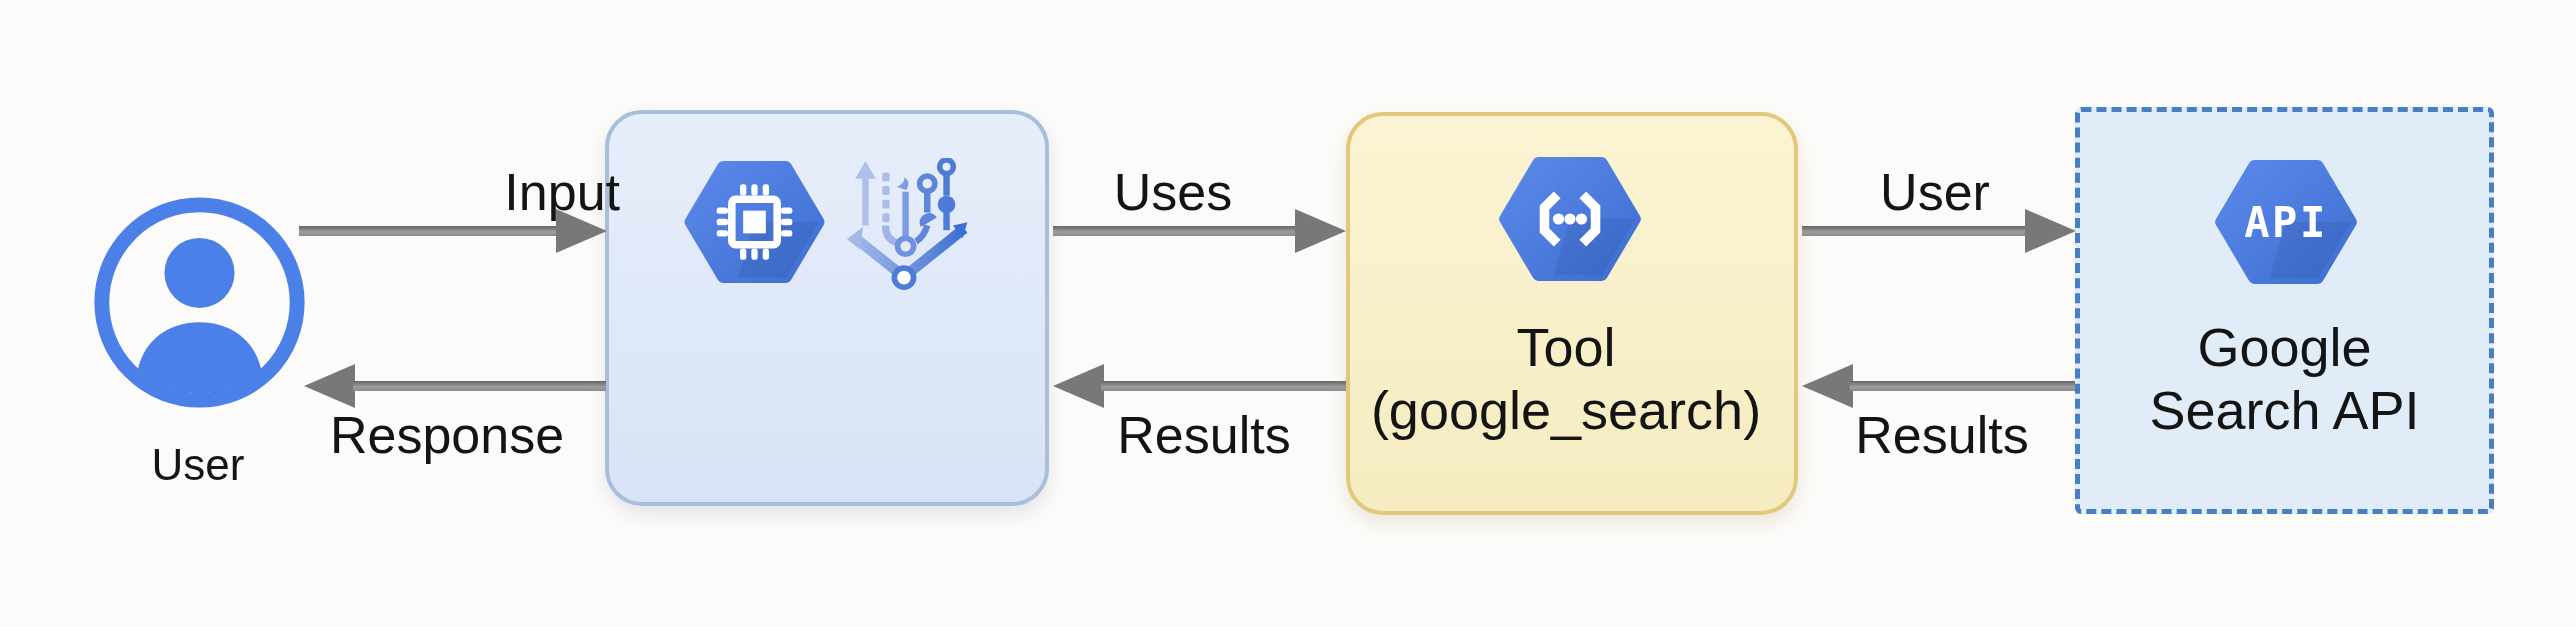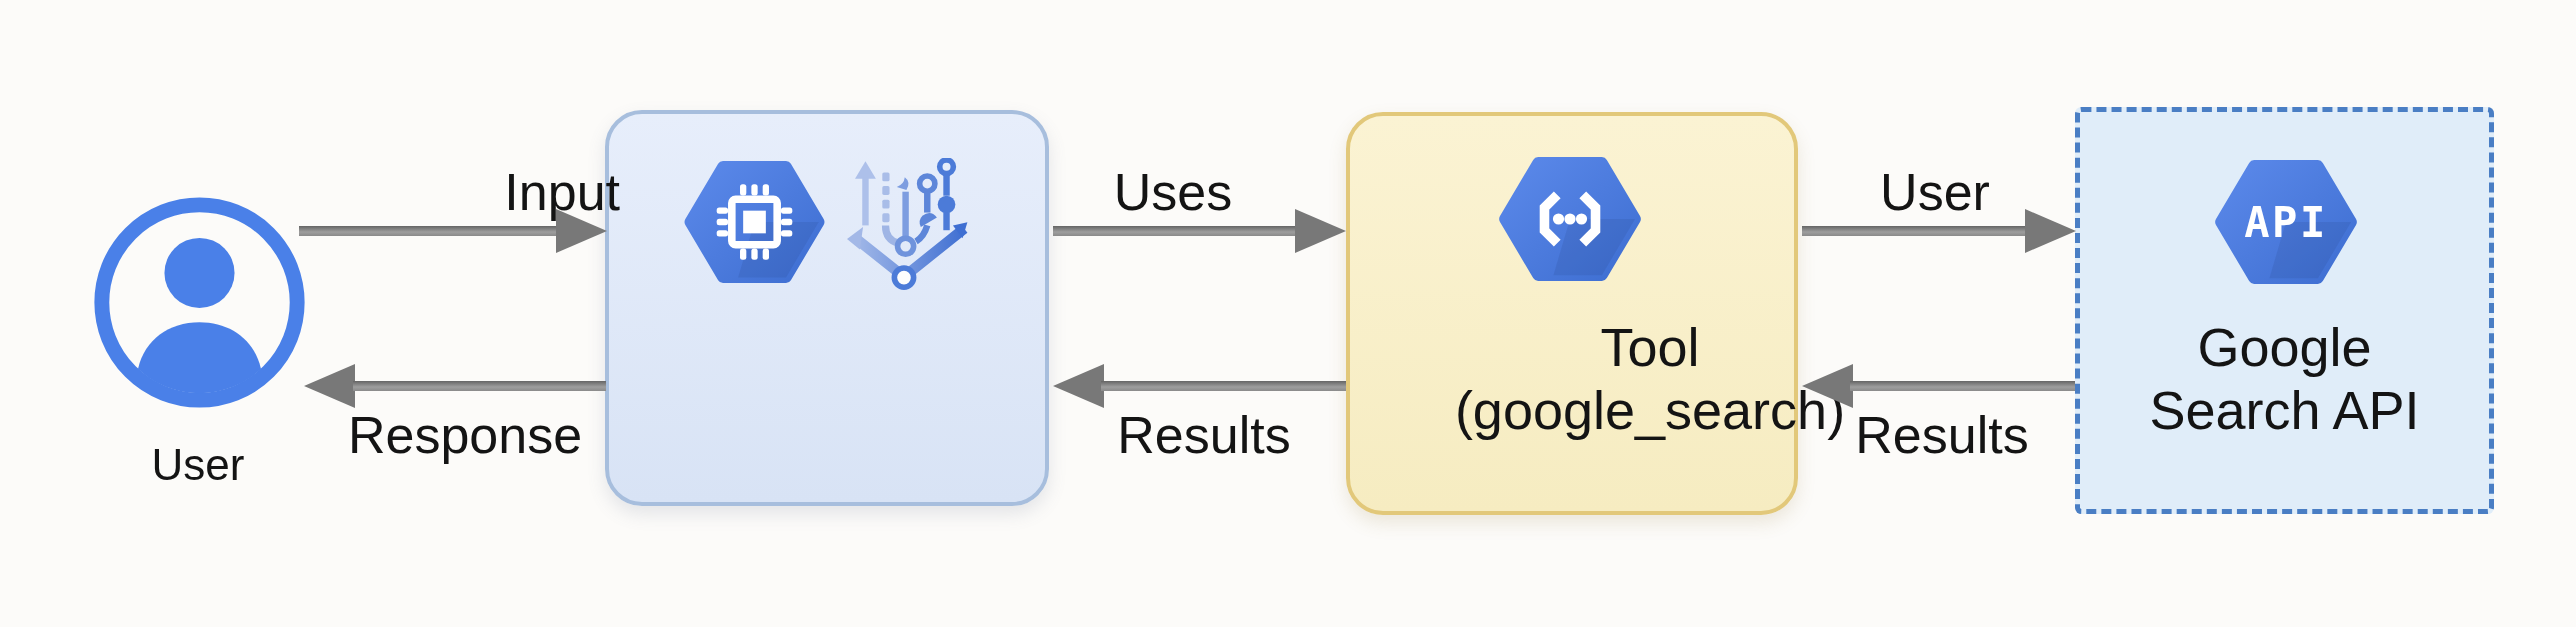--- a/index.html
+++ b/index.html
@@ -25,27 +25,27 @@
   }
   .api-box{
     left:2075px;top:107px;width:419px;height:407px;
     background:#e0edf9;
     border:5.6px dashed #4a7ec4;
     border-radius:6.4px;
   }
   
   .node-text{position:absolute;text-align:center;font-size:54px;line-height:63px;color:#141414;}
   .agent-text{left:605px;top:316px;width:444px;}
-  .tool-text{left:1416px;top:316px;width:452px;padding-left:8px;}
+  .tool-text{left:1332px;top:316px;width:452px;padding-left:8px;}
   .api-text{left:2075px;top:316px;width:419px;}
   .edge-label{position:absolute;width:338px;text-align:center;font-size:52px;line-height:53px;color:#141414;}
   .lbl-input{left:282px;top:166px;text-align:right;}
   .lbl-uses{left:1004px;top:166px;}
   .lbl-calls{left:1766px;top:166px;}
-  .lbl-response{left:296px;top:409px;text-align:center;}
+  .lbl-response{left:278px;top:409px;text-align:center;}
   .lbl-results-mid{left:1035px;top:409px;}
   .lbl-results-right{left:1773px;top:409px;}
   .user-label{position:absolute;left:53px;top:440px;width:290px;text-align:center;font-size:44px;color:#141414;}
   
   .shaft{position:absolute;height:9.7px;background:linear-gradient(180deg,#656565 0%,#9e9e9e 60%,#8a8a8a 100%);}
   .head{position:absolute;width:0;height:0;border-top:22px solid transparent;border-bottom:22px solid transparent;}
   .head-right{border-left:51px solid #787878;}
   .head-left{border-right:51px solid #787878;}
   svg{display:block;}
 </style>

